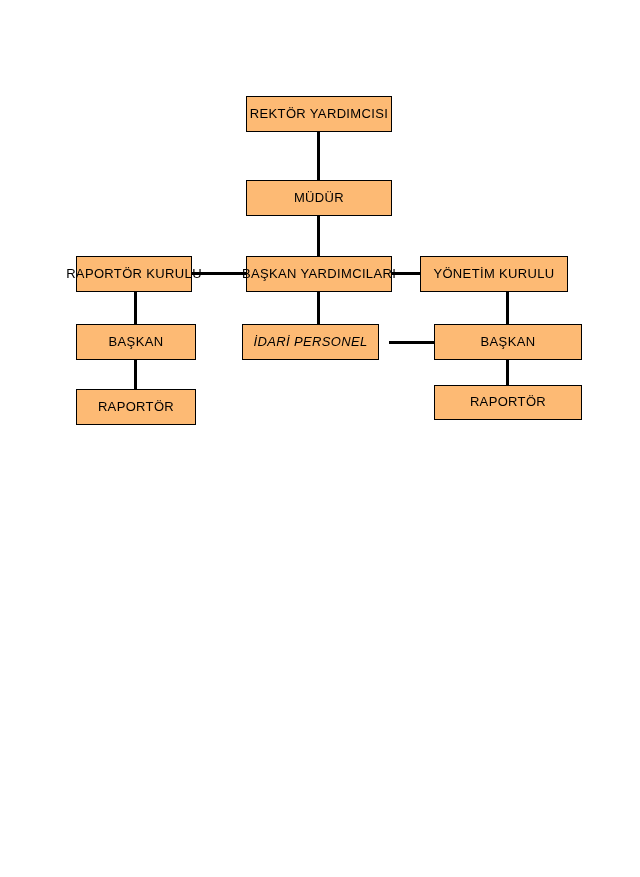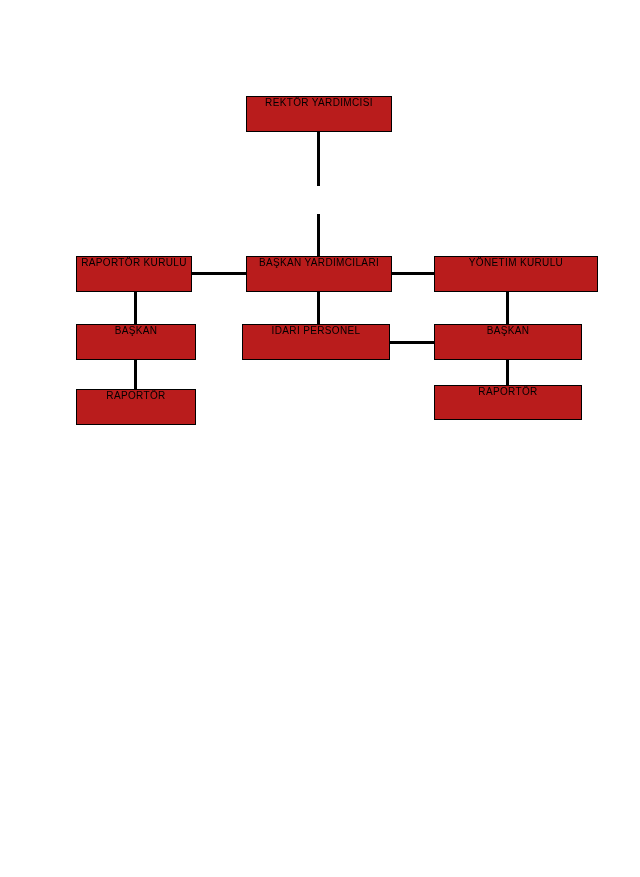--- a/index.html
+++ b/index.html
@@ -13,28 +13,28 @@
   #page {
     position: relative;
     width: 640px;
     height: 877px;
     background: #ffffff;
     overflow: hidden;
   }
   .node {
     position: absolute;
     box-sizing: border-box;
-    background: #b91c1c;
+    background: #fdba74;
     border: 1.5px solid #000000;
     display: flex;
-    align-items: flex-start;
+    align-items: center;
     justify-content: center;
     text-align: center;
     color: #000000;
-    font-size: 10px;
+    font-size: 13px;
     letter-spacing: 0.35px;
     line-height: 1.1;
     white-space: nowrap;
   }
   .node-label {
     display: block;
   }
   .conn {
     position: absolute;
     background: #000000;
@@ -68,38 +68,41 @@
   <div class="conn conn-h" style="left:389px; top:341px; width:48px;"></div>
 
   <div class="conn conn-v" style="left:134px; top:358px; height:32px;"></div>
 
   <div class="conn conn-v" style="left:506px; top:358px; height:30px;"></div>
 
   <div class="node" style="left:246px; top:96px; width:146px; height:36px;">
     <span class="node-label">REKTÖR YARDIMCISI</span>
   </div>
 
+  <div class="node" style="left:246px; top:180px; width:146px; height:36px;">
+    <span class="node-label">MÜDÜR</span>
+  </div>
 
   <div class="node" style="left:76px; top:256px; width:116px; height:36px;">
     <span class="node-label">RAPORTÖR KURULU</span>
   </div>
 
   <div class="node" style="left:246px; top:256px; width:146px; height:36px;">
     <span class="node-label">BAŞKAN YARDIMCILARI</span>
   </div>
 
-  <div class="node" style="left:434px; top:256px; width:164px; height:36px;">
+  <div class="node" style="left:420px; top:256px; width:148px; height:36px;">
     <span class="node-label">YÖNETİM KURULU</span>
   </div>
 
   <div class="node" style="left:76px; top:324px; width:120px; height:36px;">
     <span class="node-label">BAŞKAN</span>
   </div>
 
-  <div class="node" style="left:242px; top:324px; width:148px; height:36px;">
+  <div class="node" style="left:242px; top:324px; width:137px; height:36px;font-style:italic;">
     <span class="node-label">İDARİ PERSONEL</span>
   </div>
 
   <div class="node" style="left:434px; top:324px; width:148px; height:36px;">
     <span class="node-label">BAŞKAN</span>
   </div>
 
   <div class="node" style="left:76px; top:389px; width:120px; height:36px;">
     <span class="node-label">RAPORTÖR</span>
   </div>

